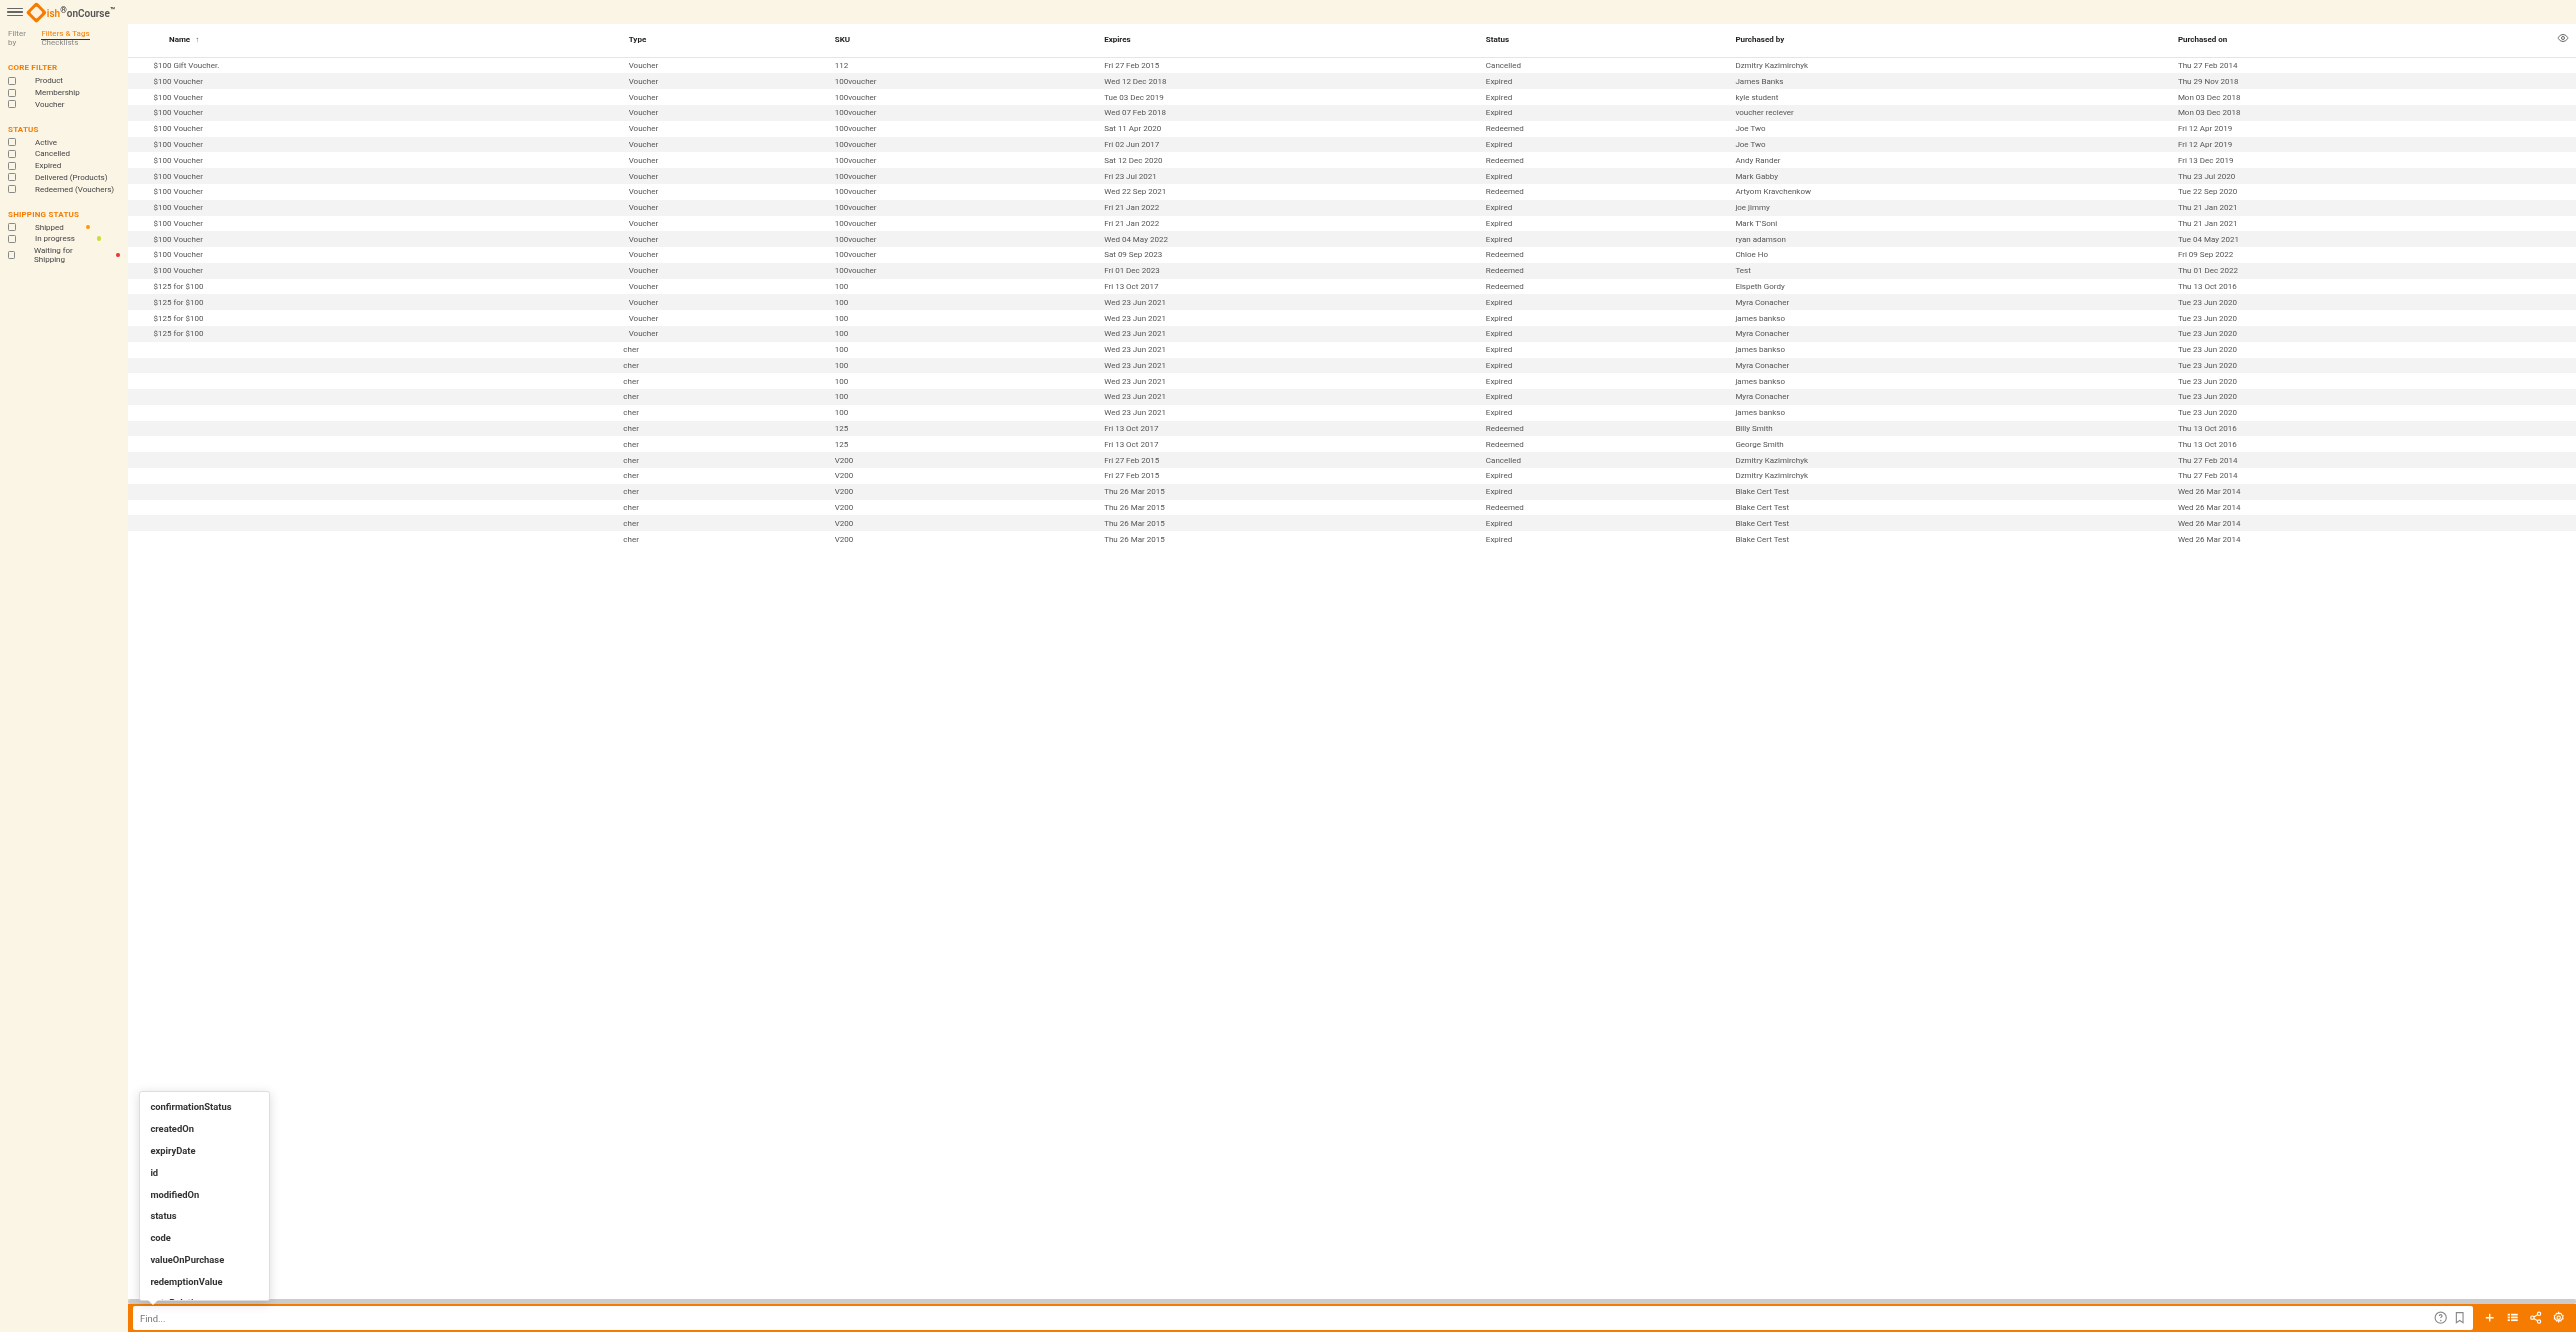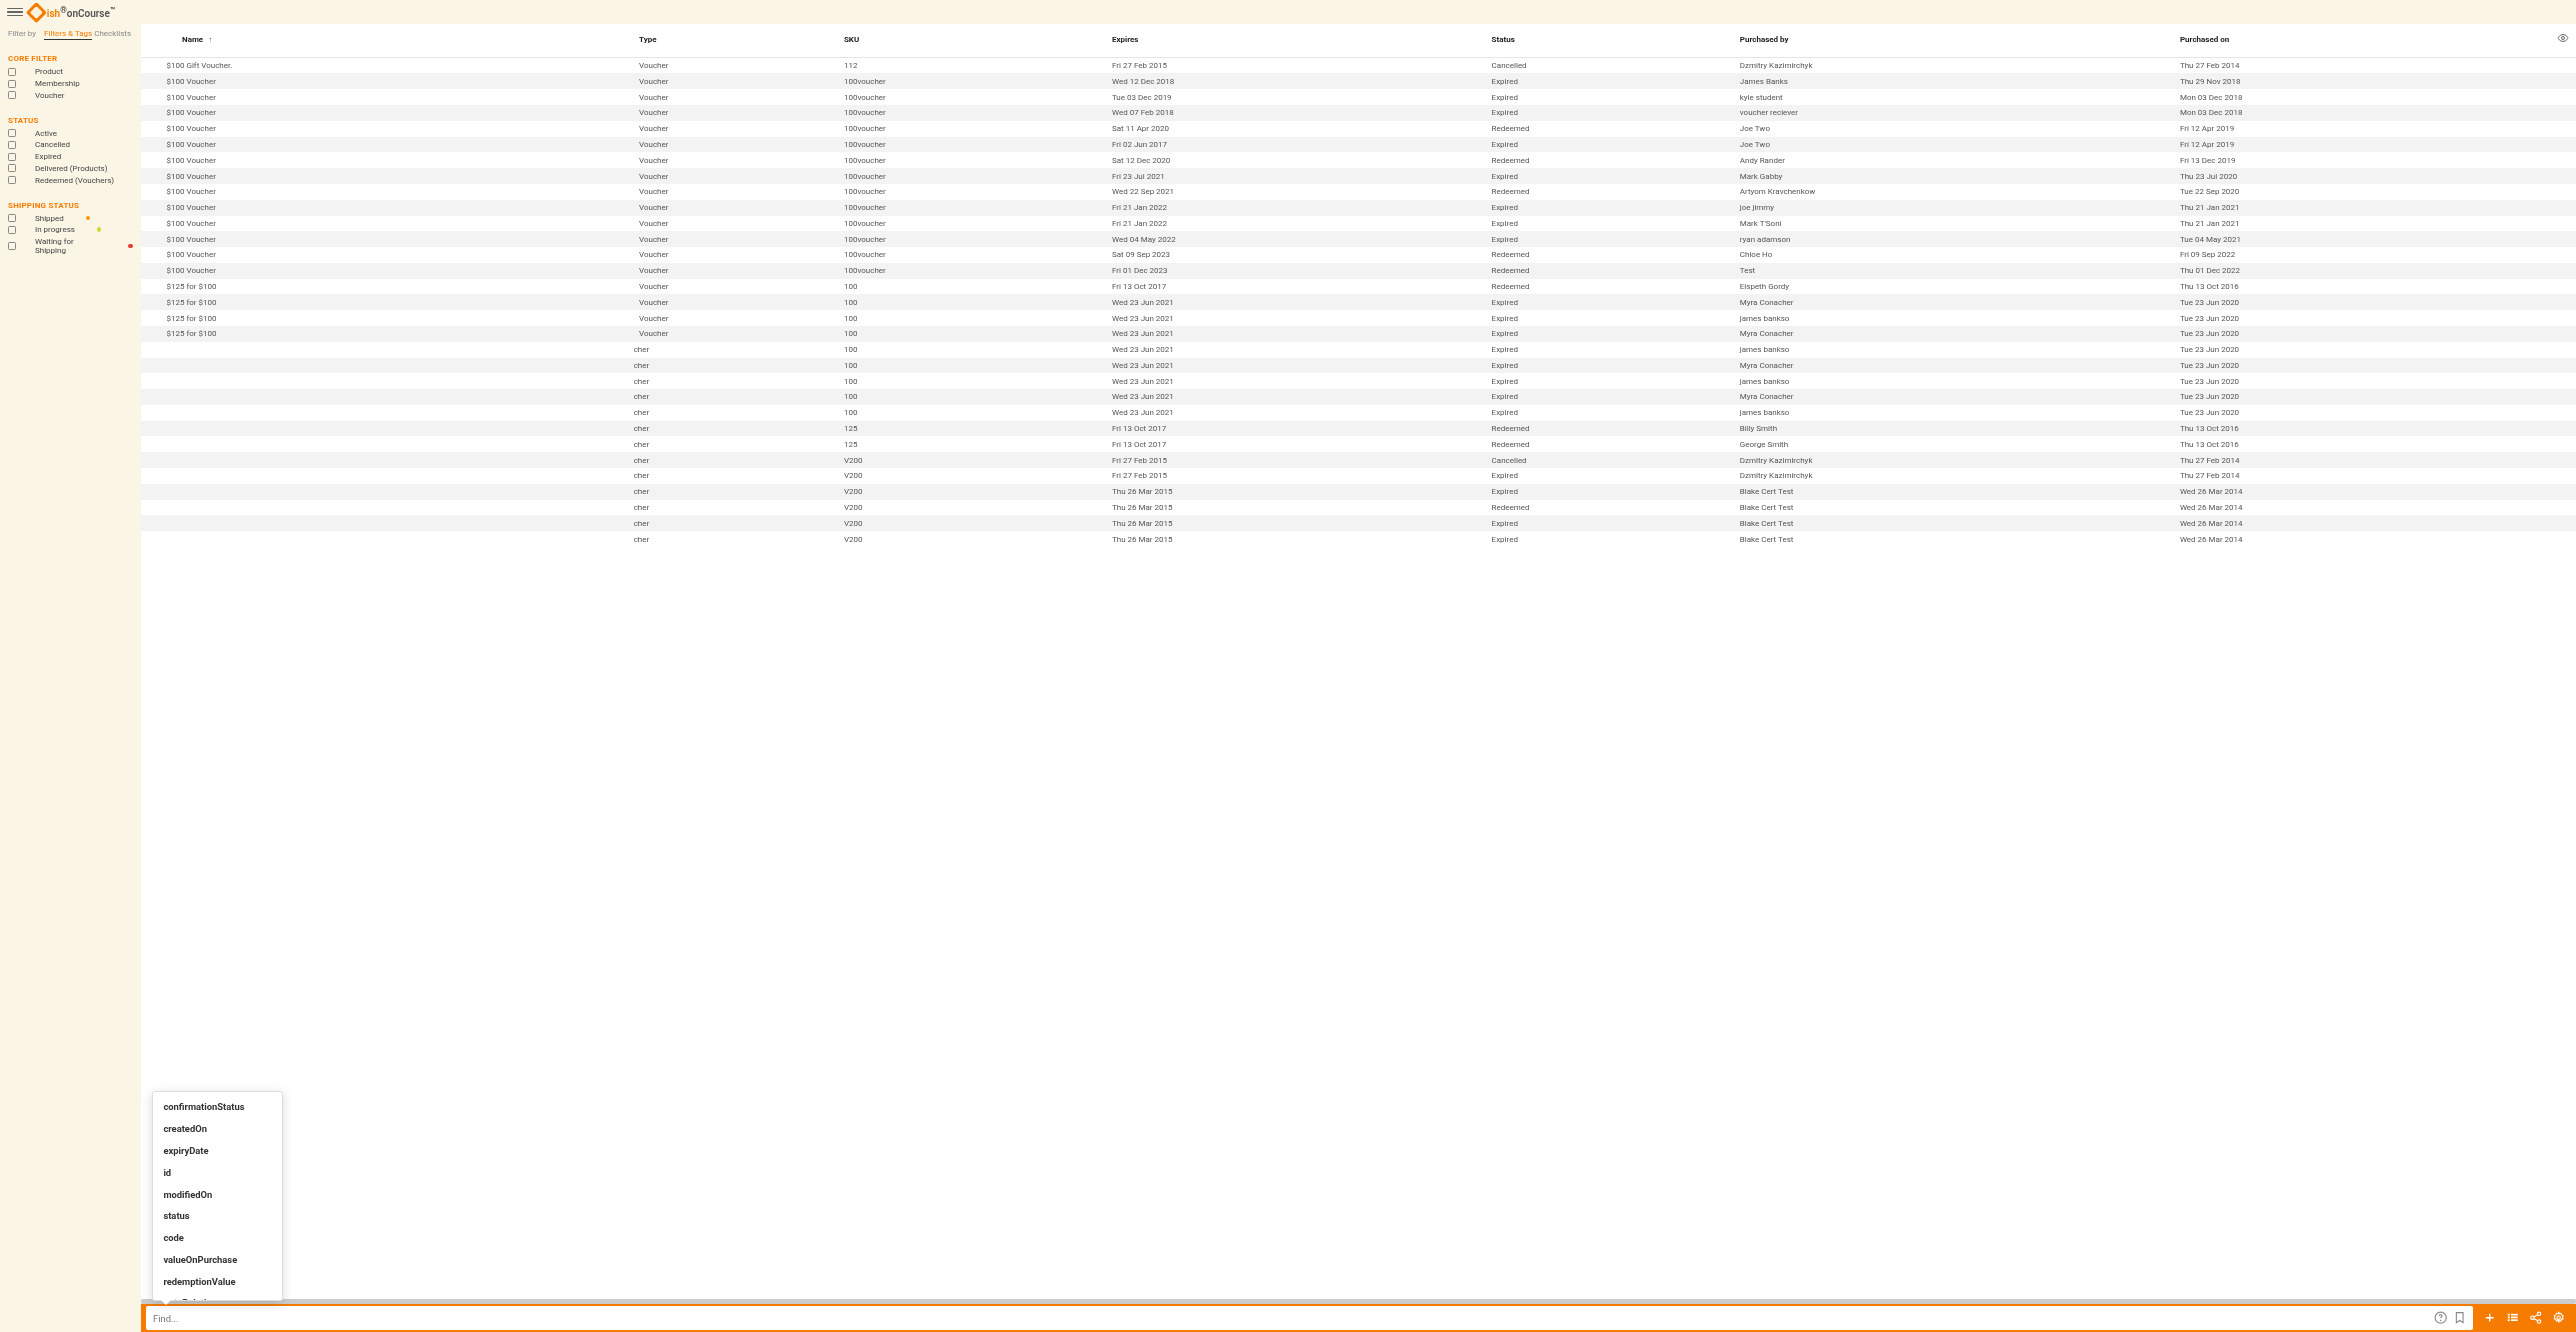--- a/index.html
+++ b/index.html
@@ -8,21 +8,21 @@
 .header{display:flex;align-items:center;height:24px;padding:0 6.7px;background:#fbf5e6;}
 .menu-btn{width:16px;height:16px;display:flex;flex-direction:column;justify-content:center;gap:2px;cursor:pointer;}
 .menu-btn span{height:1.3px;background:#666;border-radius:0.7px;}
 .logo{display:flex;align-items:center;margin-left:6.7px;gap:2.7px;}
 .logo-icon{width:14.8px;height:14.8px;background:#f57c00;transform:rotate(45deg);border-radius:2px;position:relative;}
 .logo-icon::after{content:"";position:absolute;inset:2.7px;background:#fff3e0;border-radius:1.3px;}
 .logo-text{font-size:10px;font-weight:600;}
 .logo-text .ish{color:#f57c00;}
 .logo-text .oncourse{color:#555;}
 .body{display:flex;flex:1;overflow:hidden;}
-.sidebar{width:141px;padding:5.4px 8px 0 8px;background:#fbf5e6;overflow-y:auto;flex-shrink:0;}
+.sidebar{width:128px;padding:5.4px 8px 0 8px;background:#fbf5e6;overflow-y:auto;flex-shrink:0;}
 .filter-tabs{display:flex;gap:8px;font-size:8px;margin-bottom:9.4px;align-items:center;}
 .filter-tabs .label{color:#888;}
 .filter-tabs .tab{color:#888;cursor:pointer;}
 .filter-tabs .tab.active{color:#f57c00;border-bottom:1.3px solid #333;padding-bottom:0.7px;}
 .section-title{color:#f57c00;font-weight:700;font-size:8px;letter-spacing:0.2px;margin:16px 0 4px 0;}
 .check-item{display:flex;align-items:center;gap:19px;font-size:8px;color:#444;margin-bottom:2.7px;cursor:pointer;}
 .check-item .box{width:8px;height:8px;border:1px solid #888;border-radius:1.3px;}
 .dot{width:4.7px;height:4.7px;border-radius:50%;display:inline-block;margin-left:2.7px;}
 .dot.orange{background:#ff9800;}
 .dot.yellow{background:#cddc39;}

